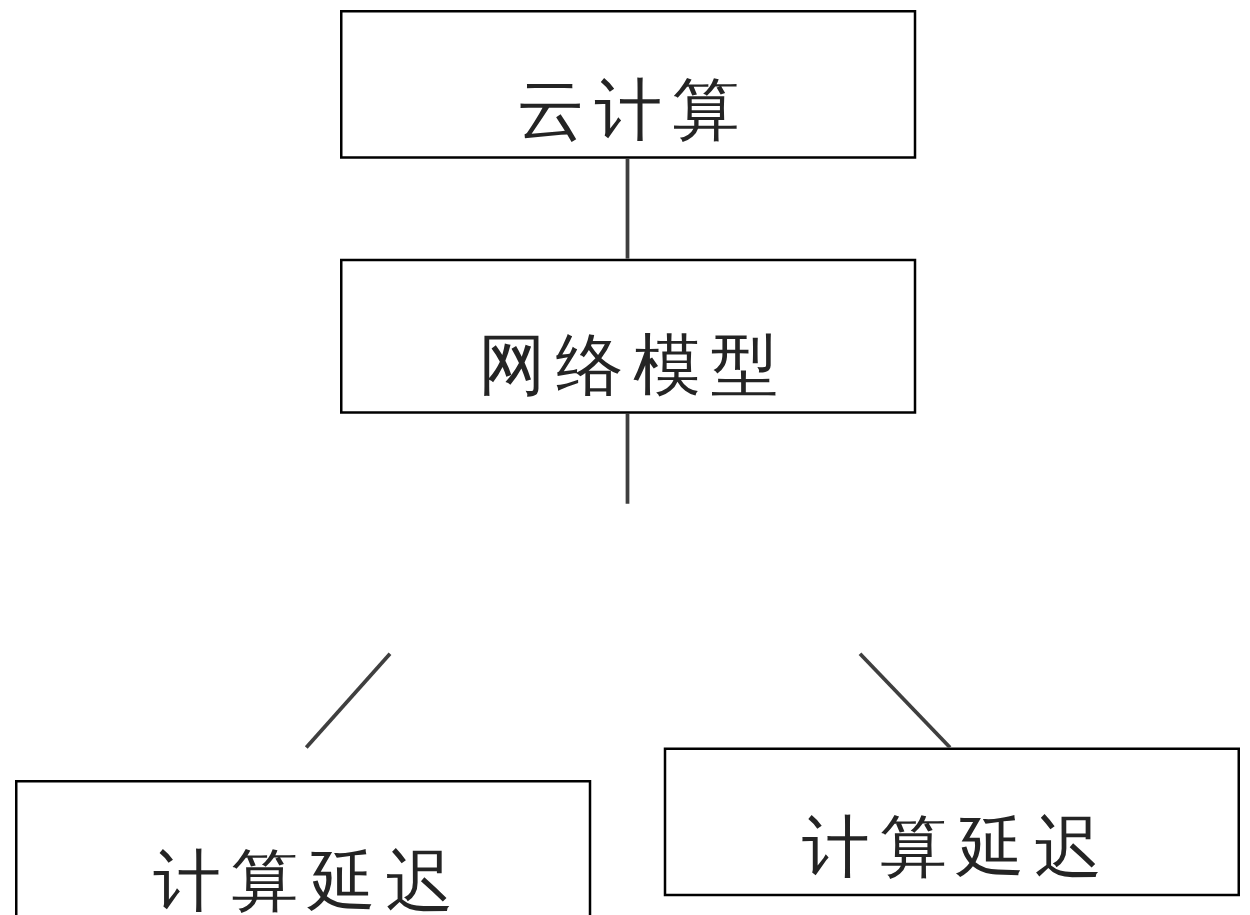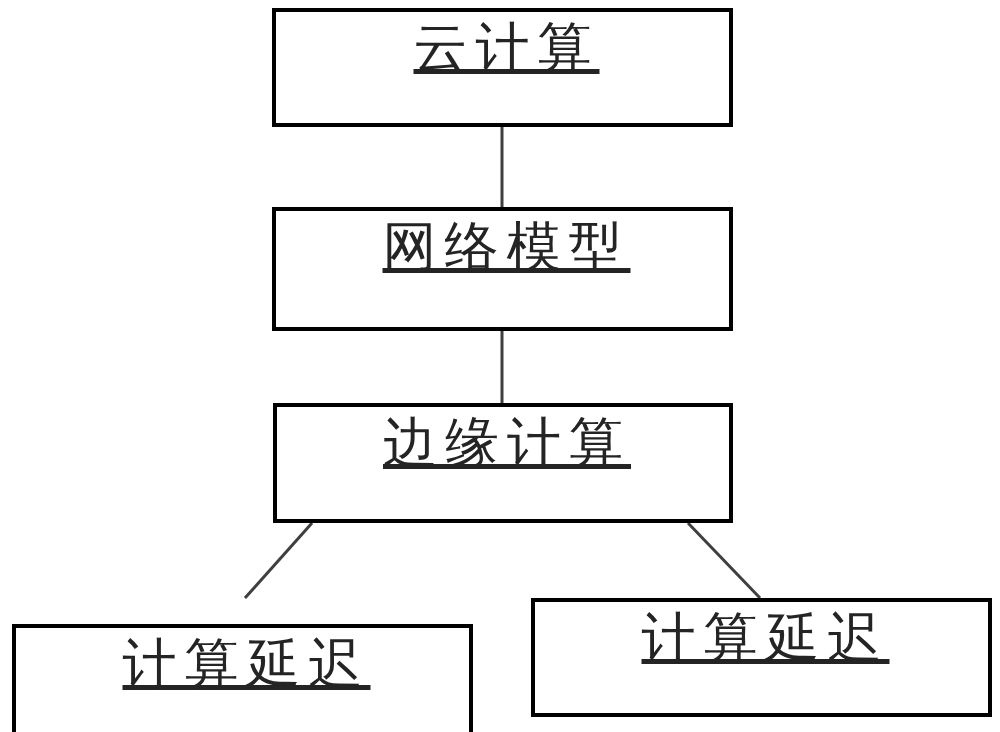--- a/index.html
+++ b/index.html
@@ -20,31 +20,30 @@
   .connectors {
     position: absolute;
     left: 0;
     top: 0;
     width: 1000px;
     height: 732px;
   }
   .node {
     position: absolute;
     box-sizing: border-box;
-    border: 4px solid #000000;
+    border: 2px solid #000000;
     background: #ffffff;
     display: flex;
-    align-items: flex-start;
+    align-items: flex-end;
     justify-content: center;
     font-size: 54px;
     color: #242424;
     letter-spacing: 8px;
     text-indent: 8px; 
     white-space: nowrap;
-    text-decoration: underline;
   }
   .node-cloud     { left: 272px; top: 8px;   width: 461px; height: 119px; }
   .node-network   { left: 272px; top: 207px; width: 461px; height: 124px; }
   .node-edge      { left: 273px; top: 403px; width: 460px; height: 120px; }
   .node-compdelay { left: 12px;  top: 624px; width: 461px; height: 120px; }
   .node-commdelay { left: 531px; top: 598px; width: 461px; height: 119px; }
 </style>
 </head>
 <body>
 
@@ -58,23 +57,20 @@
   </svg>
 
   <div class="node node-cloud">
     <span>云计算</span>
   </div>
 
   <div class="node node-network">
     <span>网络模型</span>
   </div>
 
-  <div class="node node-edge">
-    <span>边缘计算</span>
-  </div>
 
   <div class="node node-compdelay">
     <span>计算延迟</span>
   </div>
 
   <div class="node node-commdelay">
     <span>计算延迟</span>
   </div>
 
 </div>

